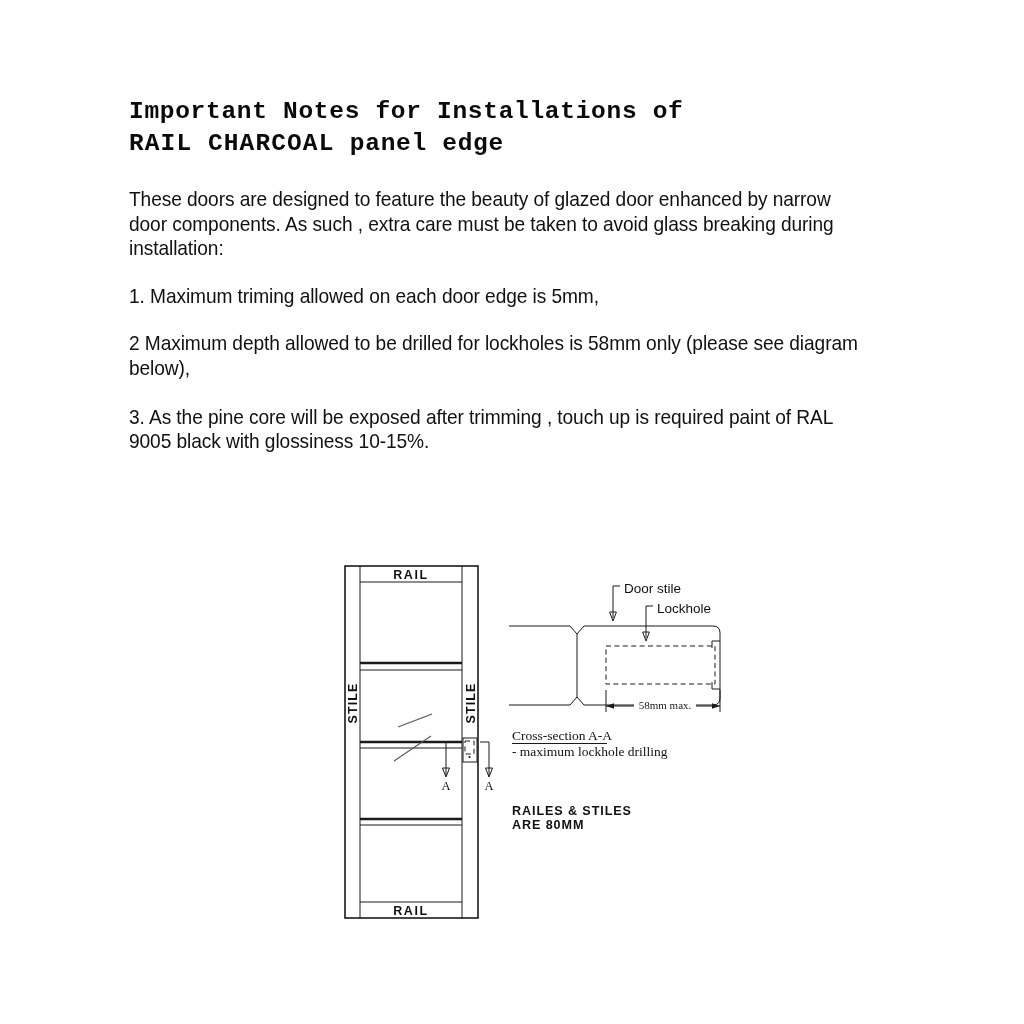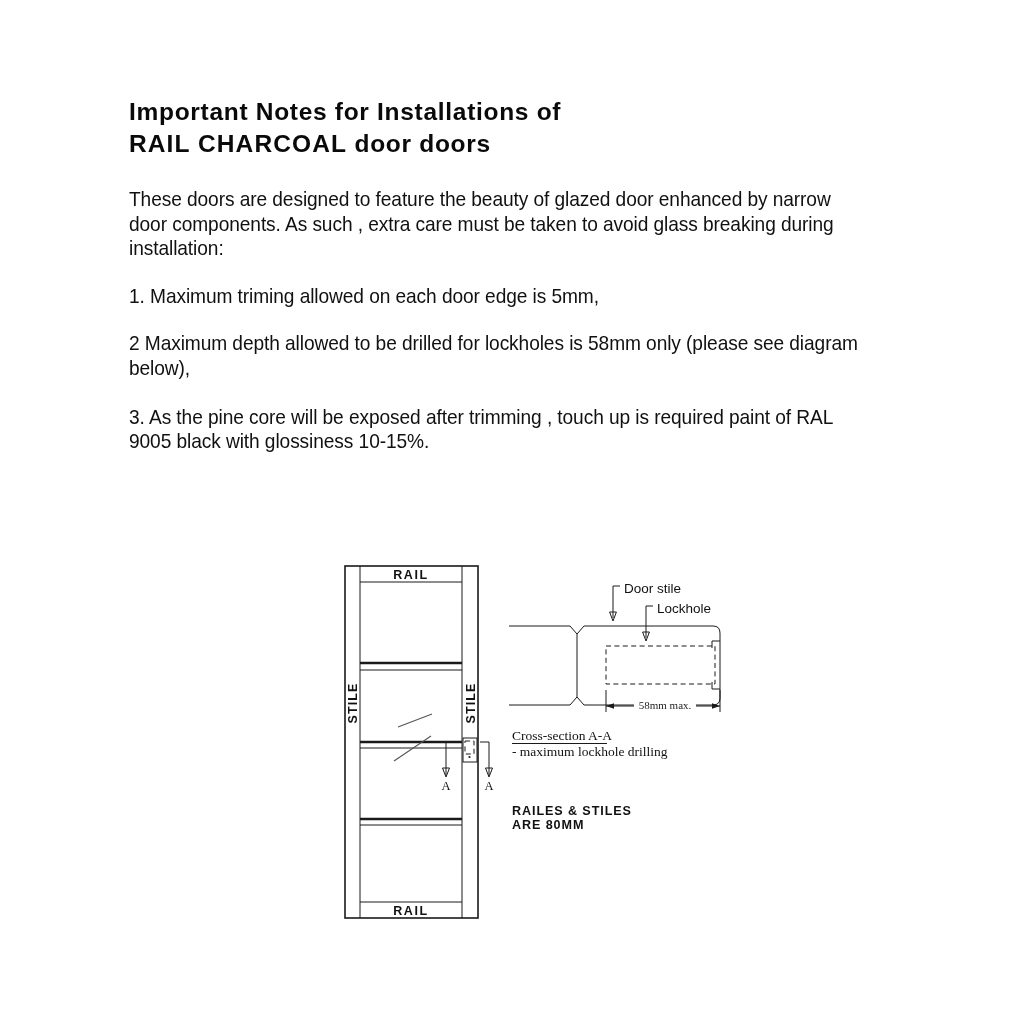--- a/index.html
+++ b/index.html
@@ -17,21 +17,21 @@
   }
 
   
   .notes {
     position: absolute;
     left: 129px;
     top: 96px;
     width: 790px;
   }
   .title {
-    font-family: Liberation Sans, sans-serif;
+    font-family: Liberation Mono, monospace;
     font-weight: bold;
     font-size: 24.5px;
     line-height: 32px;
     letter-spacing: 0.7px;
     color: #0a0a0a;
     margin: 0 0 0 0;
   }
   .title .line2 {
     display: block;
   }
@@ -114,21 +114,21 @@
     letter-spacing: 0.9px;
     fill: #111111;
   }
 </style>
 </head>
 <body>
 
 <div class="notes">
   <h1 class="title">
     <span>Important Notes for Installations of</span>
-    <span class="line2"><span class="soho">RAIL CHARCOAL</span><span> door doors</span></span>
+    <span class="line2"><span class="soho">RAIL CHARCOAL</span><span> panel edge</span></span>
   </h1>
 
   <p class="para p-intro">These doors are designed to feature the beauty of glazed door enhanced by narrow door components. As such , extra care must be taken to avoid glass breaking during installation:</p>
   <p class="para p-item1">1. Maximum triming allowed on each door edge is 5mm,</p>
   <p class="para p-item2">2 Maximum depth allowed to be drilled for lockholes is 58mm only (please see diagram below),</p>
   <p class="para p-item3">3. As the pine core will be exposed after trimming , touch up is required paint of RAL 9005 black with glossiness 10-15%.</p>
 </div>
 
 <div class="drawing">
 <svg width="1024" height="1024" viewBox="0 0 1024 1024" xmlns="http://www.w3.org/2000/svg">

